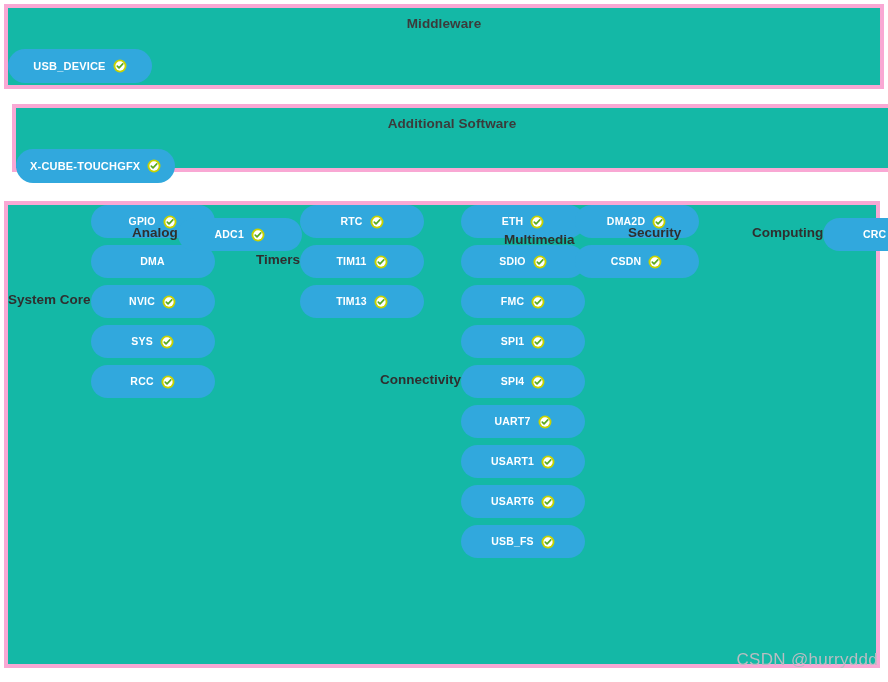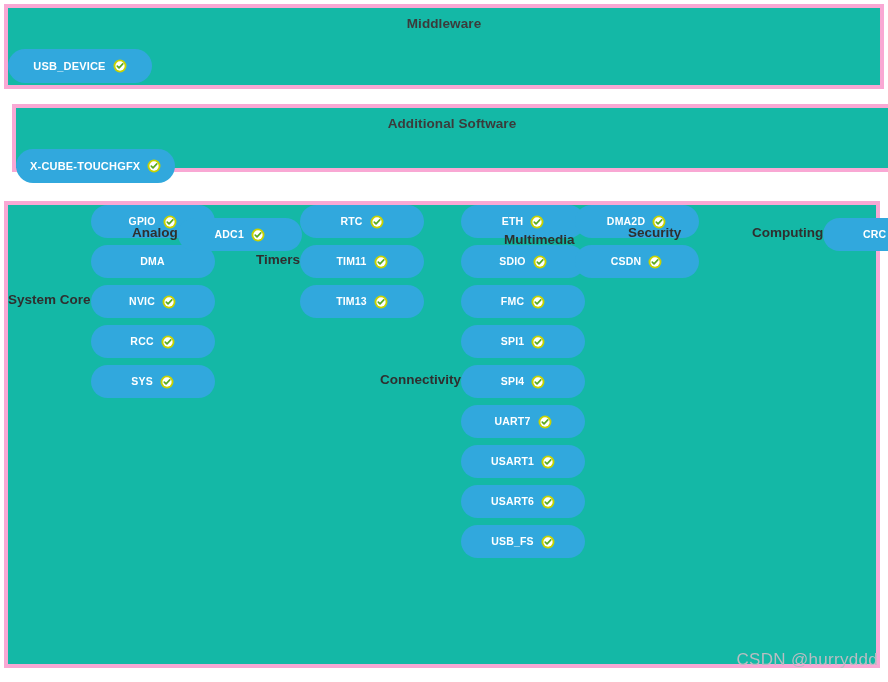--- a/index.html
+++ b/index.html
@@ -211,31 +211,31 @@
             <span class="pill-label">NVIC</span>
             <span class="check-icon">
               <svg viewBox="0 0 16 16">
                 <circle cx="8" cy="8" r="7.4" fill="#c9d200"></circle>
                 <circle cx="8" cy="8" r="5.3" fill="#ffffff"></circle>
                 <path d="M4.9 8.2 L6.9 10.2 L11.2 5.6" fill="none" stroke="#5aa91e" stroke-width="1.9" stroke-linecap="round" stroke-linejoin="round"></path>
               </svg>
             </span>
           </div>
           <div class="pill">
+            <span class="pill-label">SYS</span>
+            <span class="check-icon">
+              <svg viewBox="0 0 16 16">
+                <circle cx="8" cy="8" r="7.4" fill="#c9d200"></circle>
+                <circle cx="8" cy="8" r="5.3" fill="#ffffff"></circle>
+                <path d="M4.9 8.2 L6.9 10.2 L11.2 5.6" fill="none" stroke="#5aa91e" stroke-width="1.9" stroke-linecap="round" stroke-linejoin="round"></path>
+              </svg>
+            </span>
+          </div>
+          <div class="pill">
             <span class="pill-label">RCC</span>
-            <span class="check-icon">
-              <svg viewBox="0 0 16 16">
-                <circle cx="8" cy="8" r="7.4" fill="#c9d200"></circle>
-                <circle cx="8" cy="8" r="5.3" fill="#ffffff"></circle>
-                <path d="M4.9 8.2 L6.9 10.2 L11.2 5.6" fill="none" stroke="#5aa91e" stroke-width="1.9" stroke-linecap="round" stroke-linejoin="round"></path>
-              </svg>
-            </span>
-          </div>
-          <div class="pill">
-            <span class="pill-label">SYS</span>
             <span class="check-icon">
               <svg viewBox="0 0 16 16">
                 <circle cx="8" cy="8" r="7.4" fill="#c9d200"></circle>
                 <circle cx="8" cy="8" r="5.3" fill="#ffffff"></circle>
                 <path d="M4.9 8.2 L6.9 10.2 L11.2 5.6" fill="none" stroke="#5aa91e" stroke-width="1.9" stroke-linecap="round" stroke-linejoin="round"></path>
               </svg>
             </span>
           </div>
         </div>
       </div>

